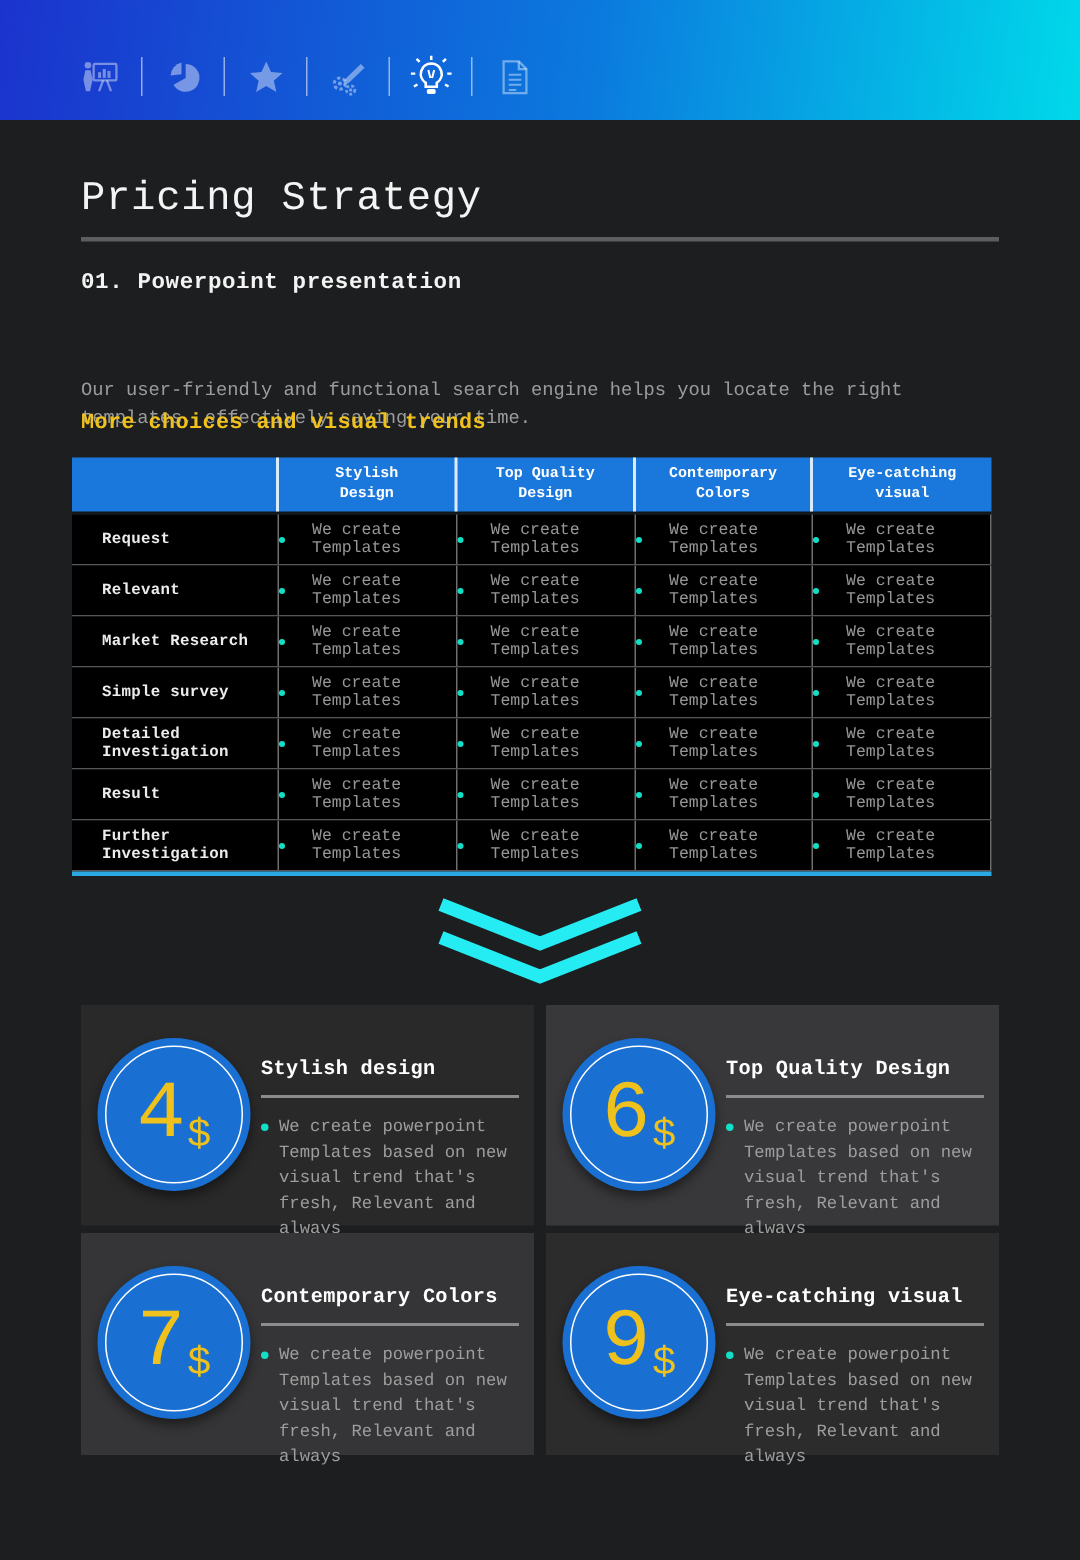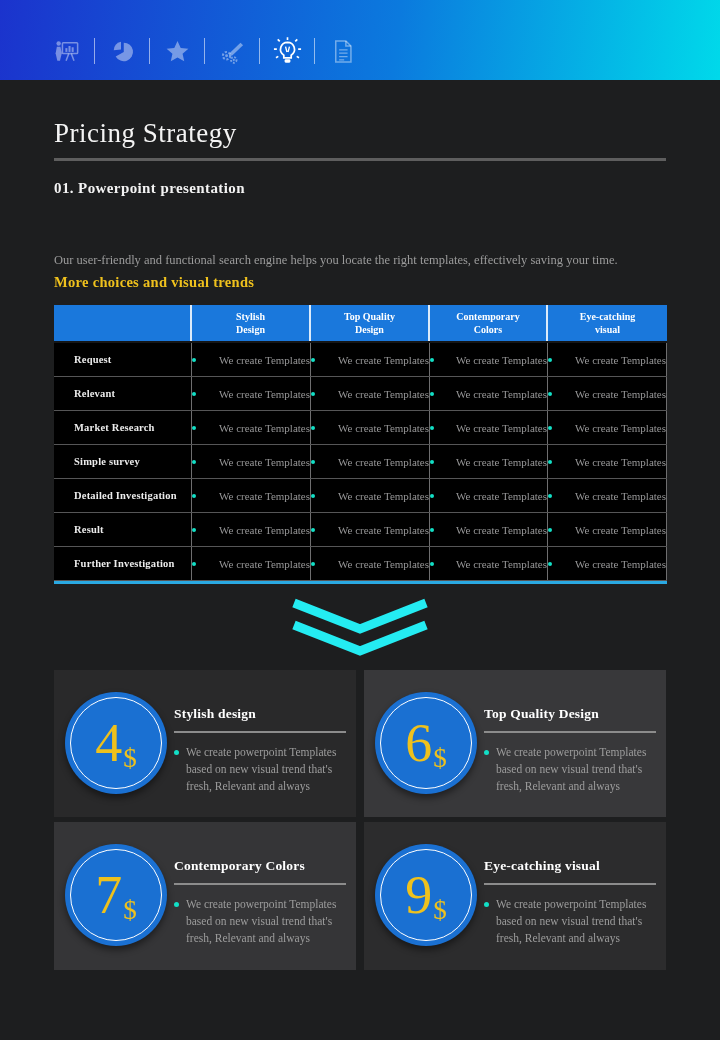--- a/index.html
+++ b/index.html
@@ -1,18 +1,18 @@
 <!DOCTYPE html>
 <html style="--page-bg: #1d1e1f; --bar-blue: #1b33cd; --bar-mid: #0b7ade; --bar-cyan: #00d9ea; --heading-yellow: #efc11d; --table-header-blue: #1a78dc; --table-underline-blue: #2aa9e2; --bullet-teal: #12dfc6; --accent-cyan: #24ecf2; --circle-blue: #1a70d2; --price-yellow: #eec11d; --card1-bg: #29292a; --card2-bg: #38383a; --card3-bg: #353537; --card4-bg: #2c2c2d;"><head>
 <meta charset="utf-8">
 <style>
   * { margin:0; padding:0; box-sizing:border-box; }
   html,body { background:#1d1e1f; }
   .page { position:relative; width:720px; height:1040px; background:var(--page-bg,#1d1e1f);
-          font-family:Liberation Serif, serif; overflow:hidden; }
+          font-family:Liberation Mono, monospace; overflow:hidden; }
 
   
   .topbar { position:absolute; left:0; top:0; width:720px; height:80px;
             background:linear-gradient(97deg, var(--bar-blue,#1b33cd) 0%, var(--bar-mid,#0b7ade) 55%, var(--bar-cyan,#00d9ea) 100%);
             display:flex; align-items:flex-end; padding:0 0 12px 50px; }
   .iconrow { display:flex; align-items:center; }
   .tb-icon { width:34px; height:34px; display:flex; align-items:center; justify-content:center;
              color:rgba(255,255,255,.42); }
   .tb-icon svg { width:27px; height:27px; }
   .tb-icon.active { color:#ffffff; }
@@ -23,21 +23,21 @@
   .title { position:absolute; left:54px; top:118px; font-size:27px; color:#f4f4f4; letter-spacing:.5px; }
   .title-rule { position:absolute; left:54px; top:158px; width:612px; height:3px; background:#5e5e5e; }
 
   .sec-head { position:absolute; left:54px; top:180px; font-size:15px; font-weight:bold; color:#f3f3f3; letter-spacing:.4px; }
   .sec-body { position:absolute; left:54px; top:211px; width:624px; font-size:12.5px; line-height:19px; color:#9c9c9c;margin-top:40px; }
 
   .tbl-heading { position:absolute; left:54px; top:274px; font-size:14.5px; font-weight:bold;
                  color:var(--heading-yellow,#efc11d); letter-spacing:.3px; }
 
   
-  .table { position:absolute; left:54px; top:305px; width:613px; }
+  .table { position:absolute; left:48px; top:305px; width:613px; }
   .t-head { display:grid; grid-template-columns:138px 119px 119px 118px 119px; height:38px;
             background:var(--table-header-blue,#1a78dc); border-bottom:2px solid #151617; }
   .t-hcell { display:flex; align-items:center; justify-content:center; text-align:center;
              color:#fff; font-size:10px; font-weight:bold; line-height:13px; white-space:pre-line;
              border-right:2px solid rgba(255,255,255,.85); }
   .t-hcell:last-child { border-right:none; }
   .t-row { display:grid; grid-template-columns:138px 119px 119px 118px 119px; height:34px;
            background:#000000; border-bottom:1px solid #565657; }
   .t-row:last-child { border-bottom:none; }
   .t-label { display:flex; align-items:center; padding-left:20px; color:#ececec;

